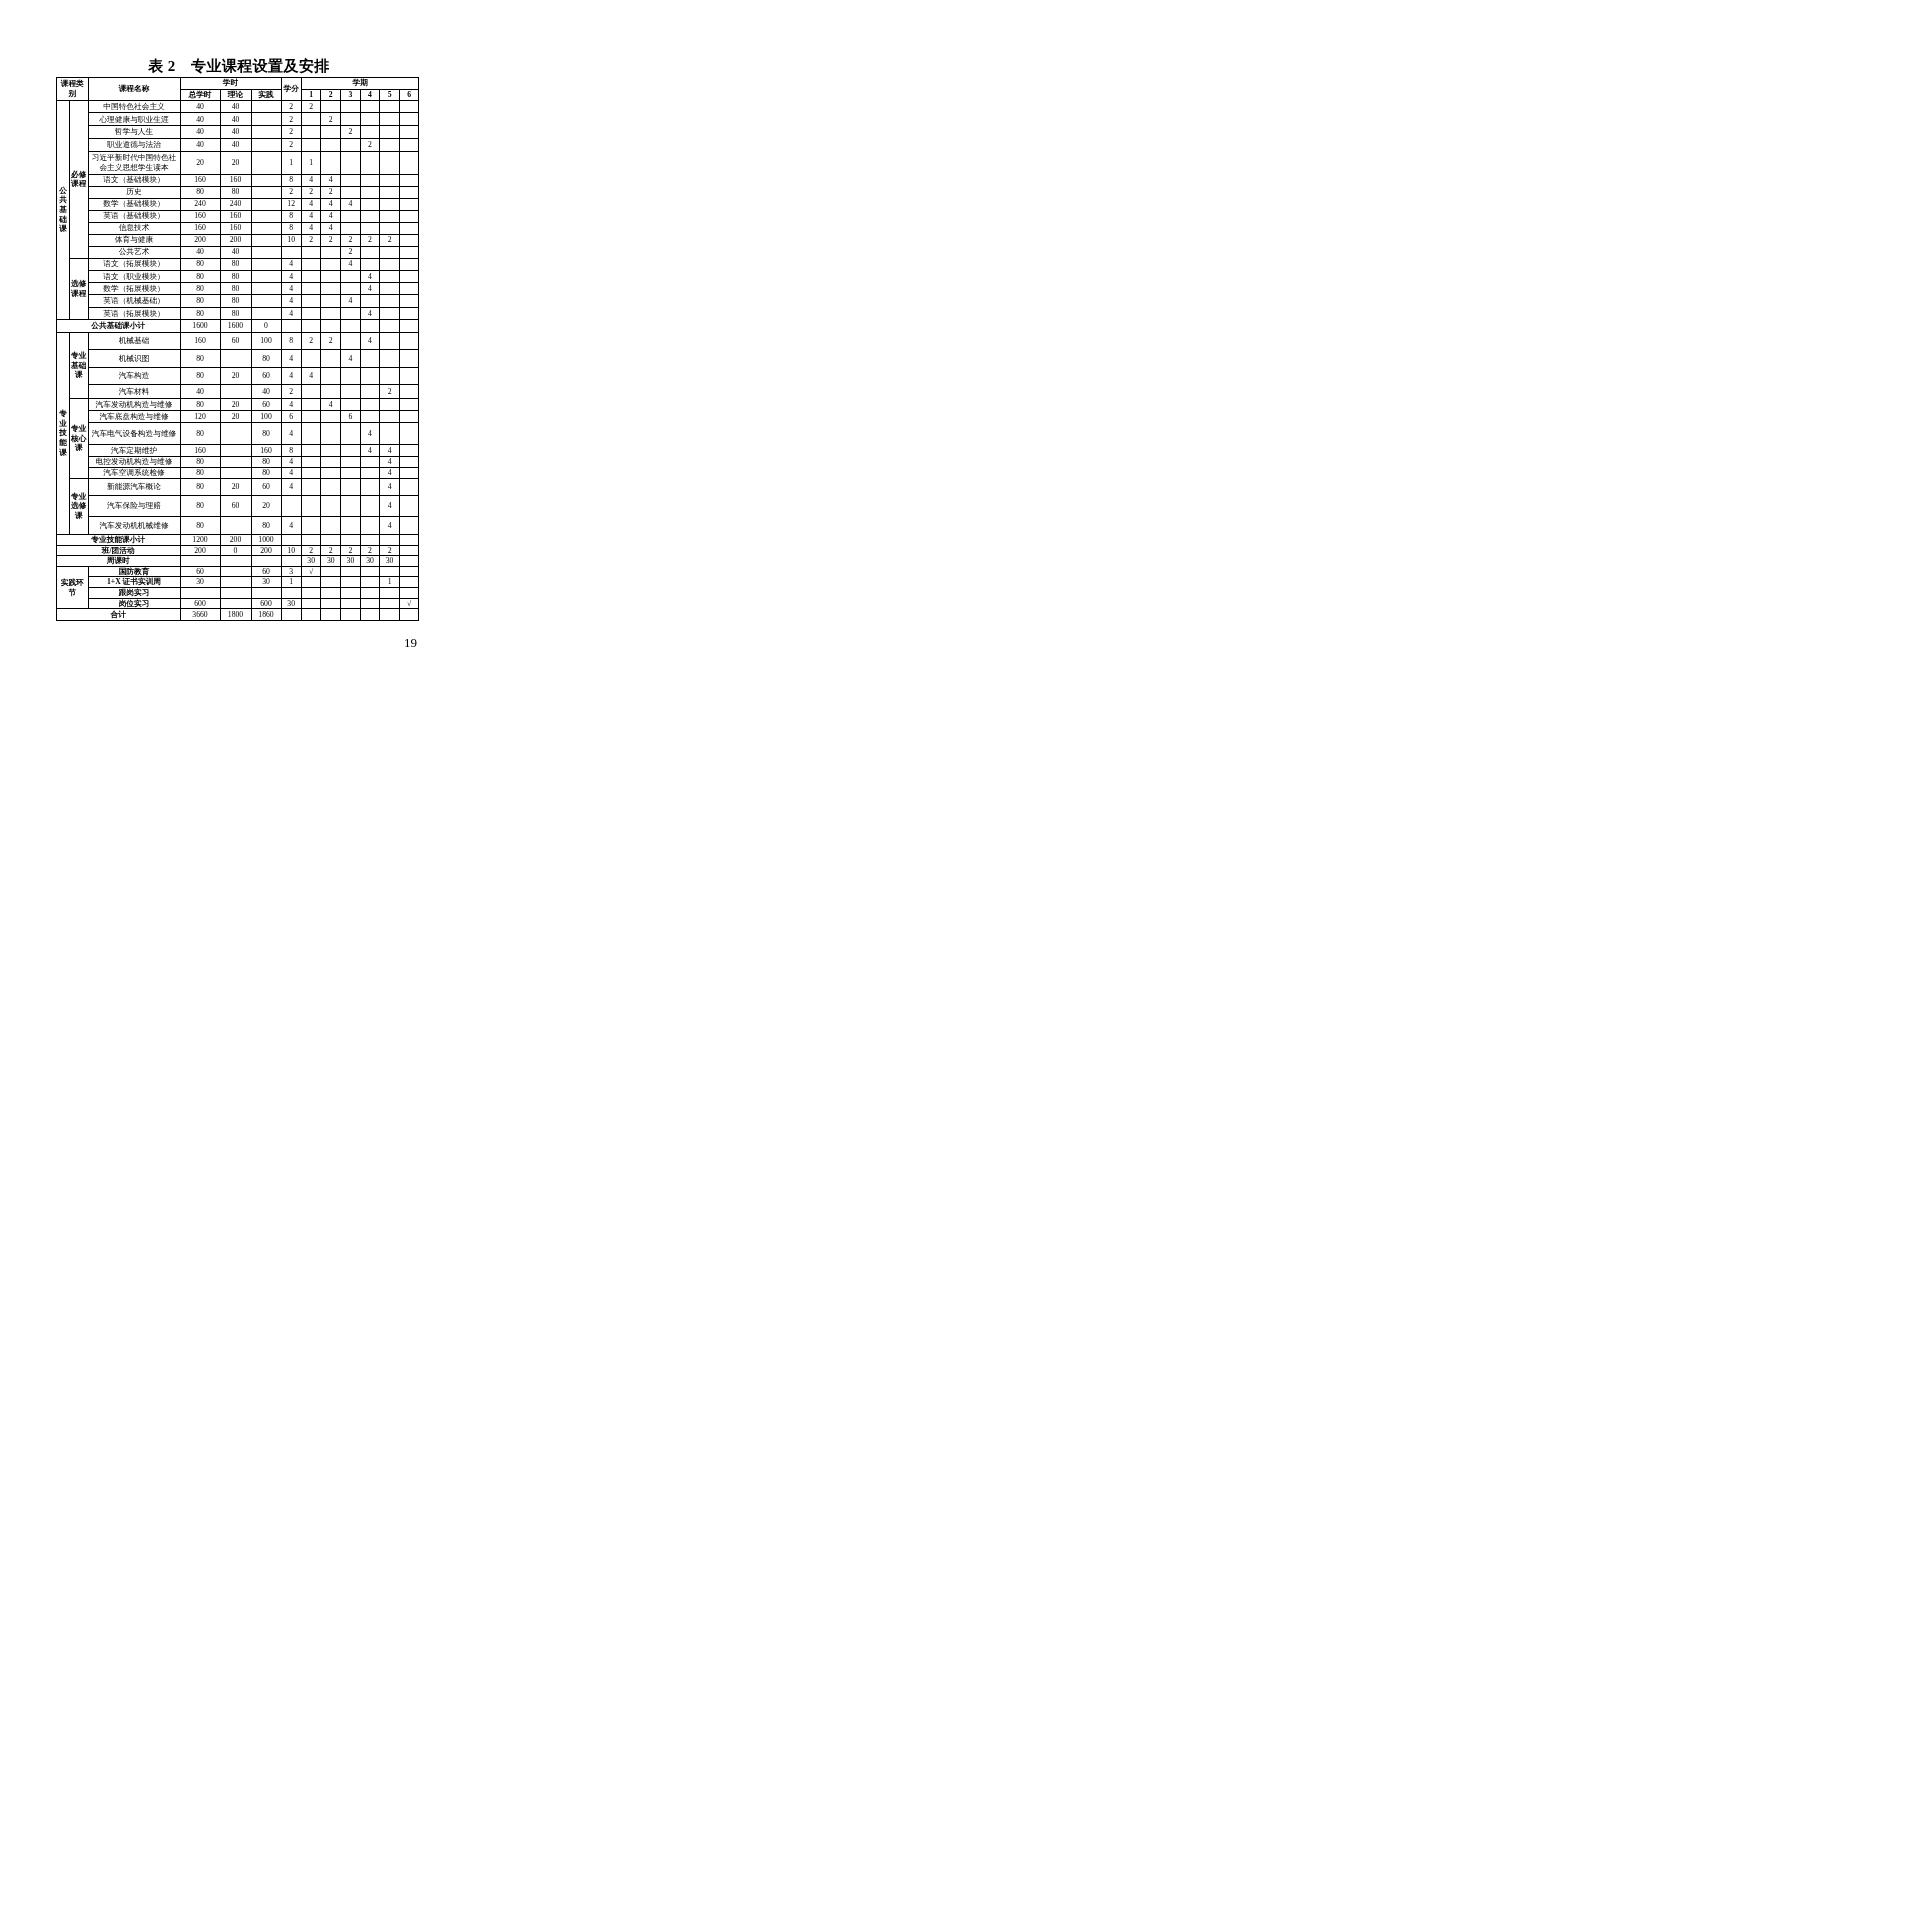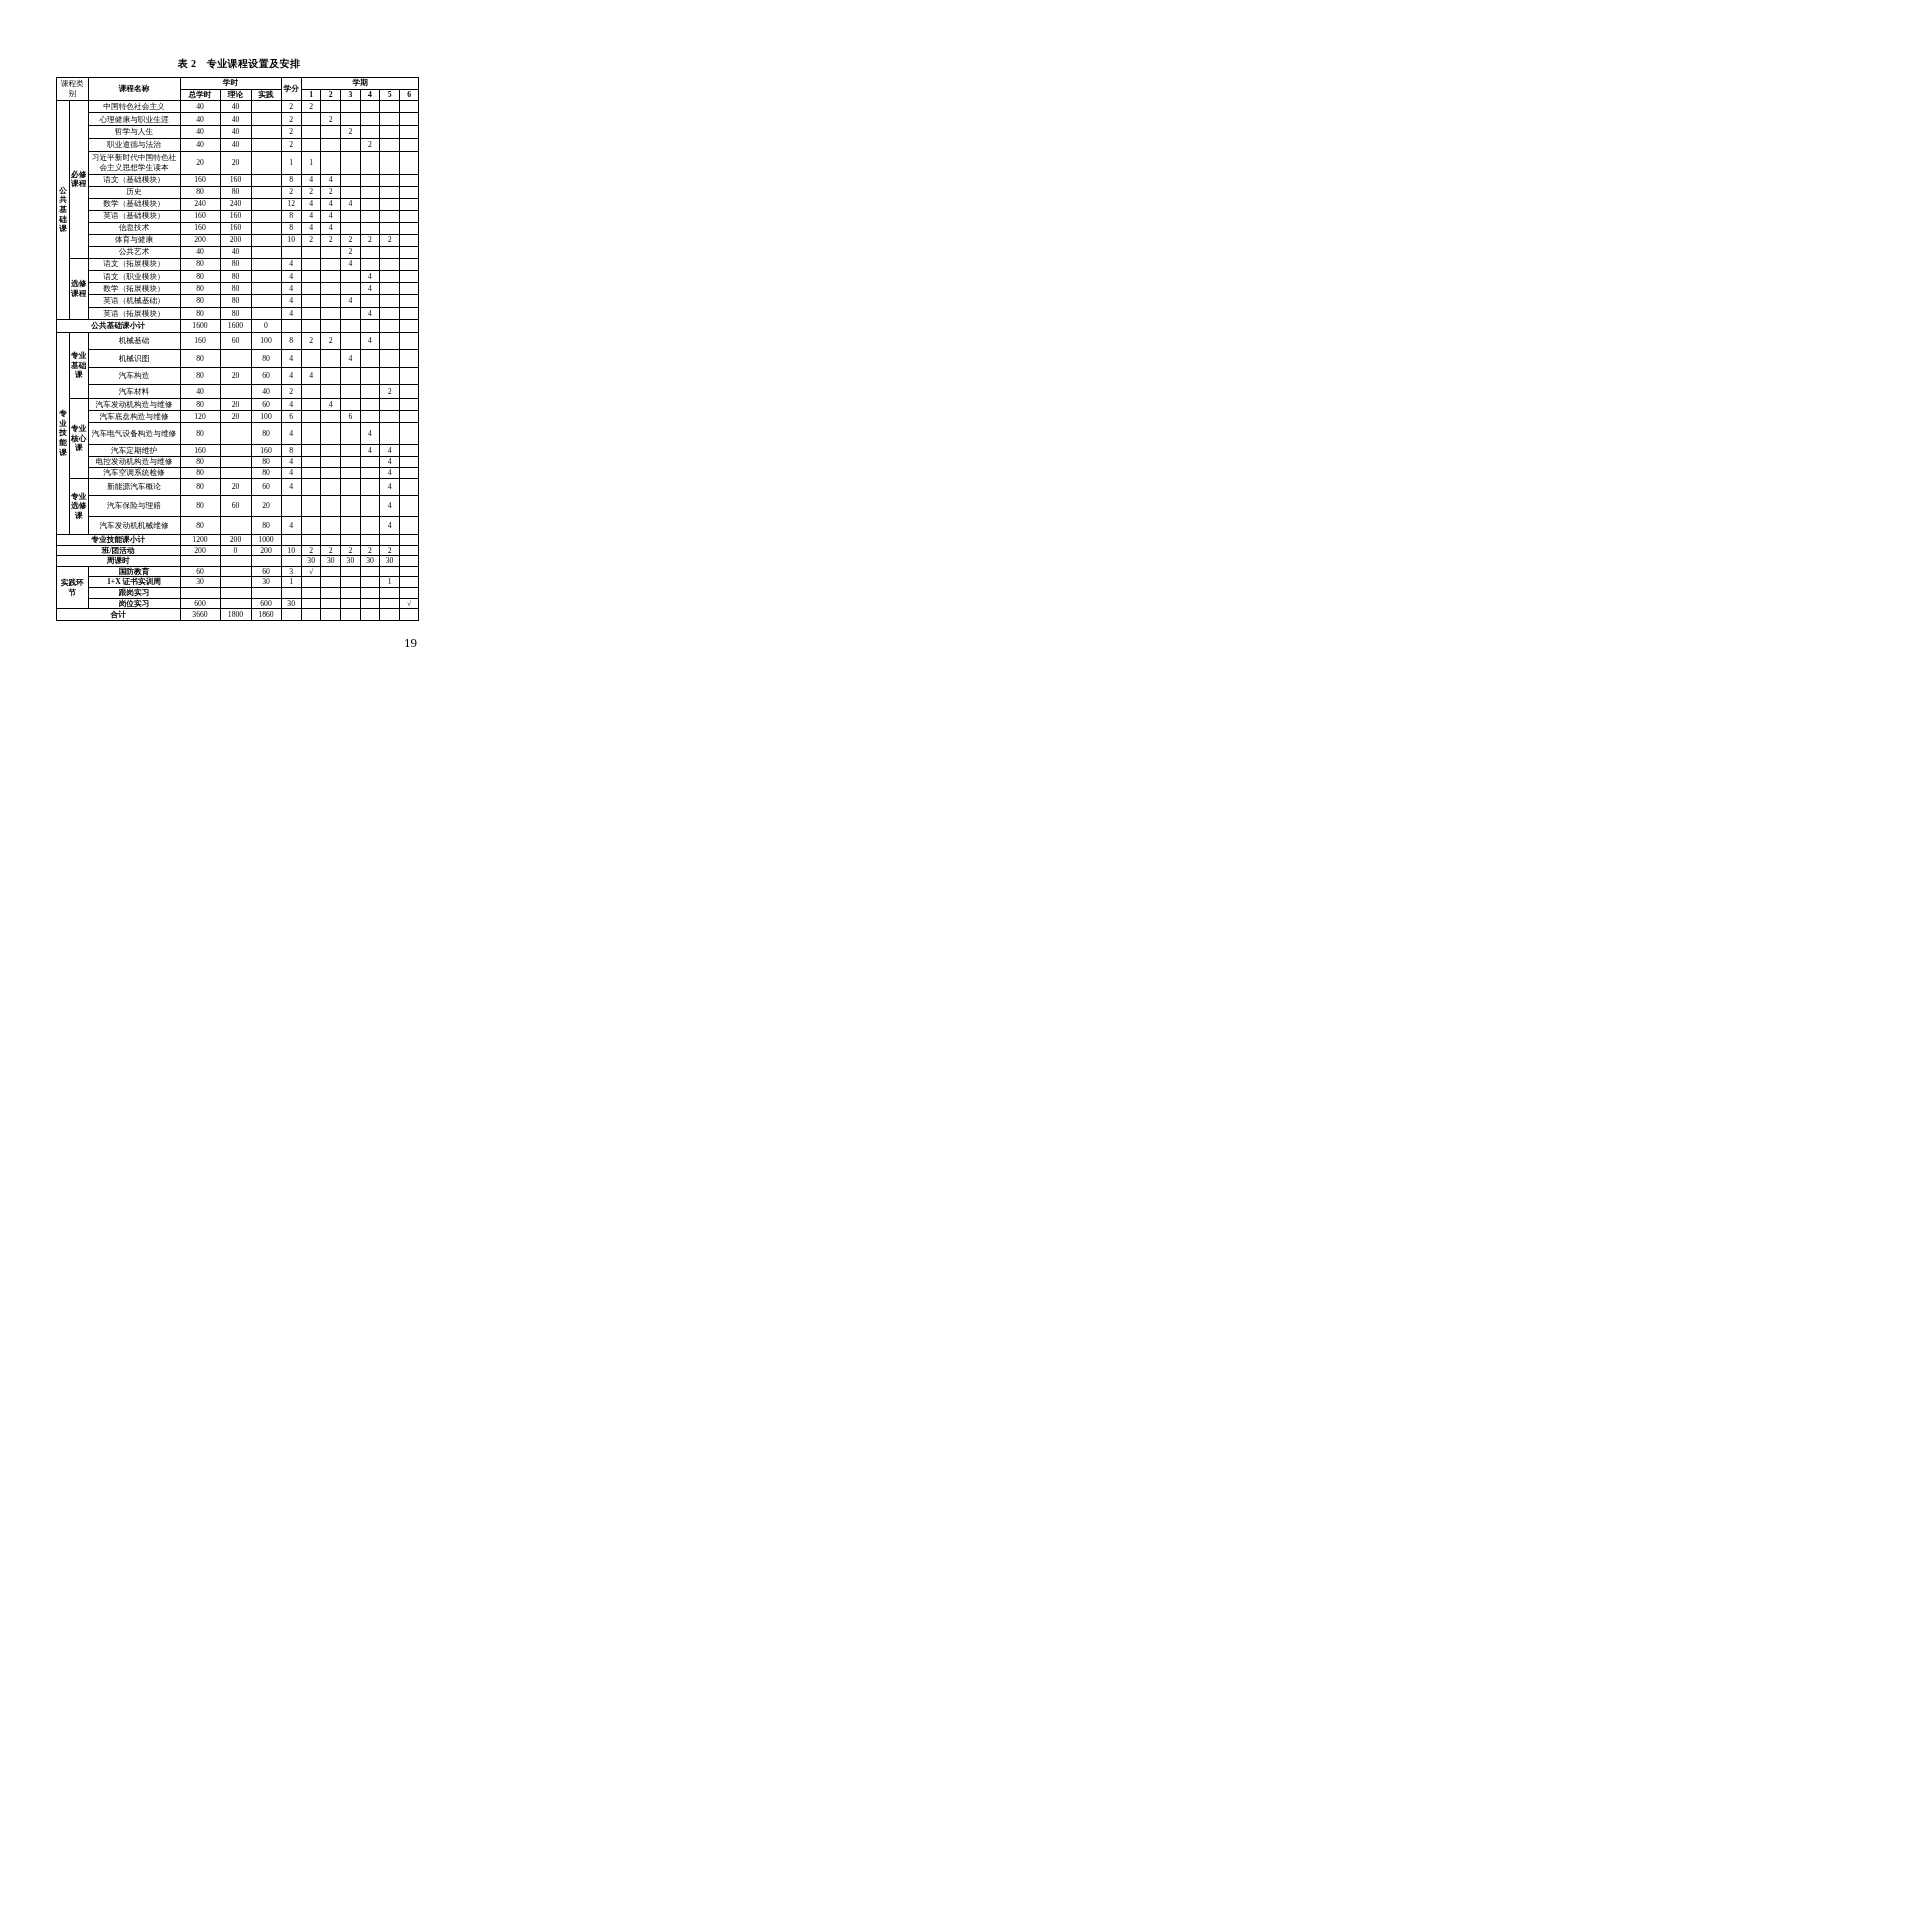--- a/index.html
+++ b/index.html
@@ -3,37 +3,37 @@
 <meta charset="utf-8">
 <style>
   html,body{margin:0;padding:0;background:#ffffff;}
   body{
     width:478px;height:676px;position:relative;
     font-family:"Liberation Serif","DejaVu Serif",serif;
     color:#000;
   }
   .doc-title{
     position:absolute;top:57px;left:0;width:100%;
-    text-align:center;font-weight:bold;font-size:10px;
+    text-align:center;font-weight:bold;font-size:15px;
     white-space:pre;letter-spacing:0.4px;
   }
   table.course{
     position:absolute;left:56px;top:77px;
     border-collapse:collapse;table-layout:fixed;
     border:1.2px solid #000;
   }
   table.course td{
     border:0.4px solid #000;
     border-top-width:0.8px;border-bottom-width:0.8px;
     text-align:center;vertical-align:middle;
     padding:0;font-size:7.7px;line-height:1.25;
     overflow:hidden;
   }
   td.hb{font-weight:bold;font-size:8px;}
-  td.hb2{font-weight:normal;font-size:8px;padding:0 6.5px;word-break:break-all;line-height:1.3;margin-left:16px;}
+  td.hb2{font-weight:bold;font-size:8px;padding:0 6.5px;word-break:break-all;line-height:1.3;margin-left:16px;}
   td.narrow1{padding:0 5.4px;word-break:break-all;line-height:1.3;}
   td.vcat1{font-weight:bold;font-size:8px;word-break:break-all;line-height:1.4;padding:0;}
   td.vcat{font-weight:bold;font-size:8px;word-break:break-all;line-height:1.4;padding:0 5px;}
   td.vcat2{font-weight:bold;font-size:8px;word-break:break-all;line-height:1.45;padding:0 7px;}
   td.nm{font-size:7.7px;}
   td.nm2{font-size:7.3px;text-align:left;padding:0 9.2px;word-break:break-all;line-height:1.5;}
   td.n{font-size:7.3px;}
   td.b{font-weight:bold;font-size:8px;}
   .page-number{
     position:absolute;left:404px;top:635px;

